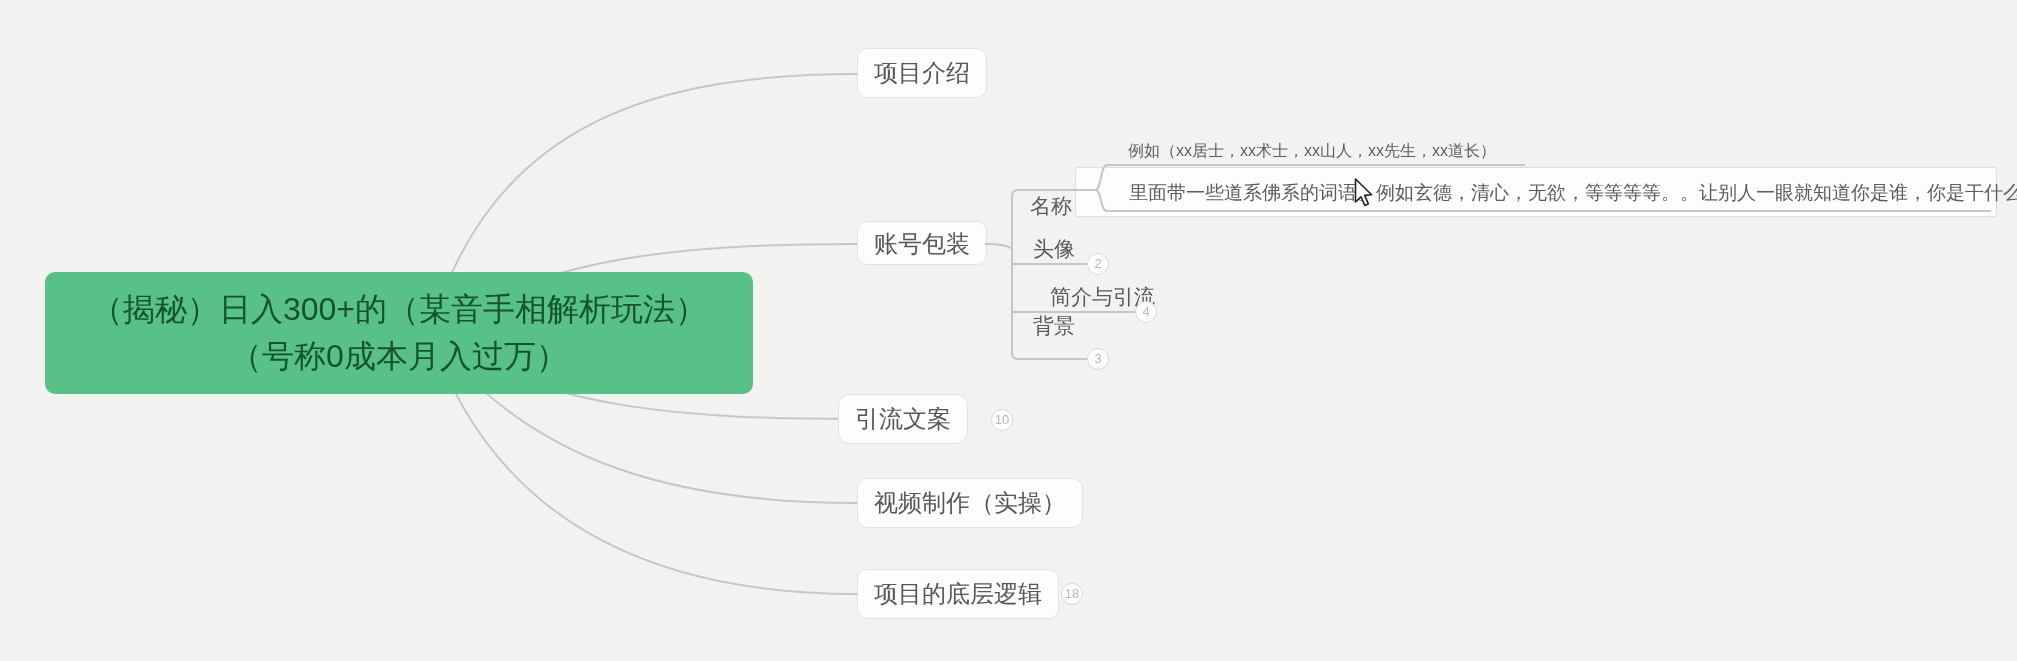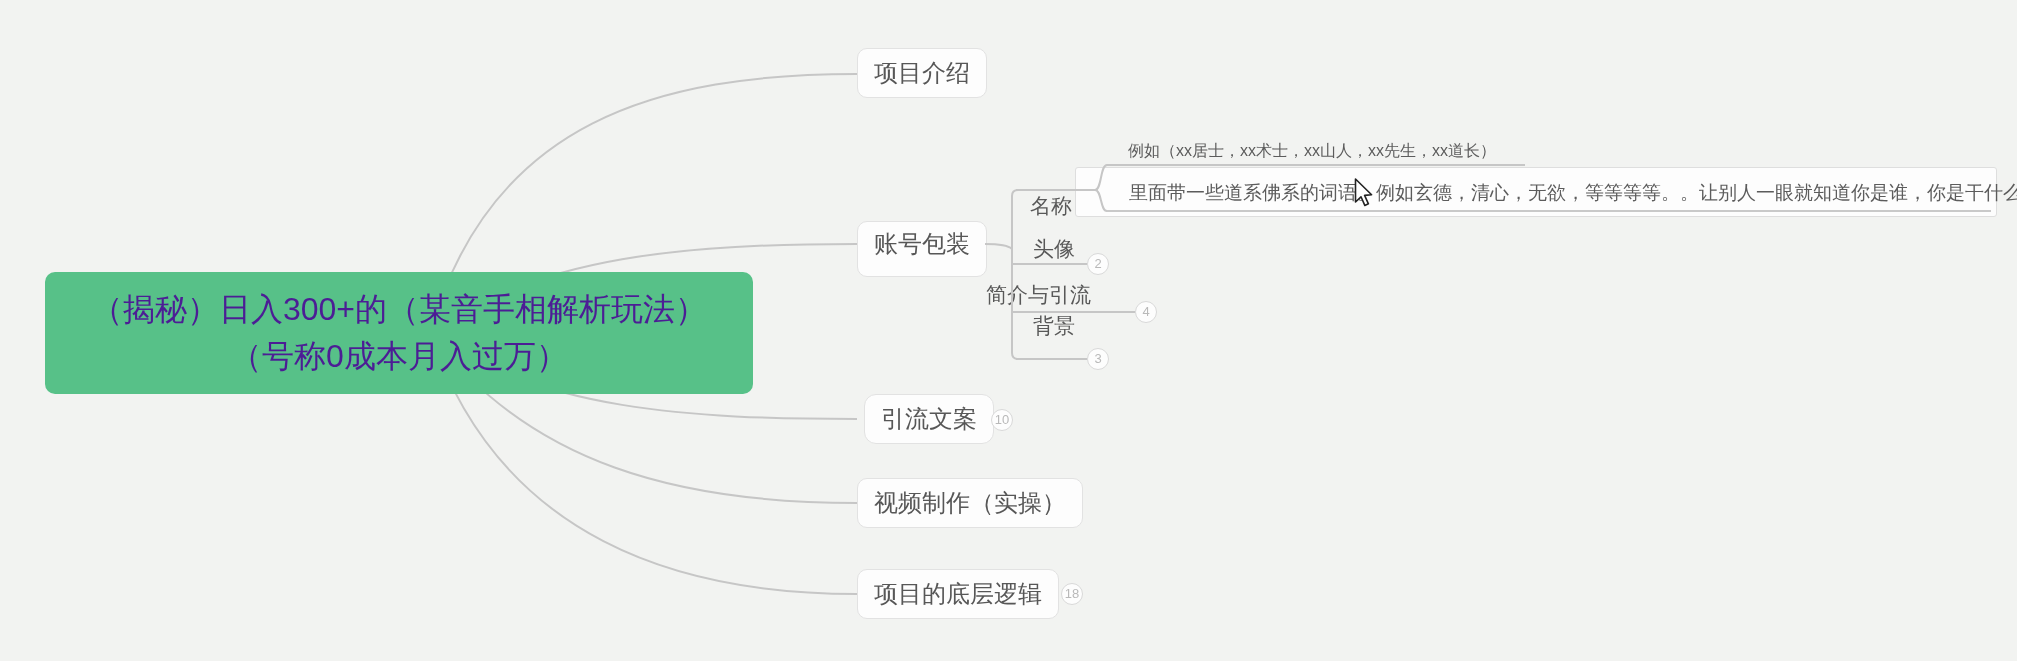--- a/index.html
+++ b/index.html
@@ -11,42 +11,42 @@
     overflow:hidden;
   }
   svg.links{position:absolute;left:0;top:0;pointer-events:none;}
   #links-under{z-index:0;}
   #links-over{z-index:2;}
   .topic{position:absolute;white-space:nowrap;box-sizing:border-box;}
   
   .root-topic{
     left:45px;top:272px;width:708px;height:122px;
     background:#57c188;border-radius:10px;
-    color:#4c1d95;font-size:32px;line-height:47px;
+    color:#14532d;font-size:32px;line-height:47px;
     display:flex;flex-direction:column;align-items:center;justify-content:center;
     text-align:center;z-index:1;
   }
   
   .branch{
     background:#fdfdfd;border:1.5px solid #e2e2e2;border-radius:10px;
     color:#575757;font-size:24px;height:50px;line-height:47px;
     padding:0 16px;z-index:1;
   }
   #t-intro{left:857px;top:48px;}
-  #t-packaging{left:857px;top:221px;height:56px;line-height:44px;}
-  #t-copywriting{left:864px;top:394px;border-radius:12px;}
+  #t-packaging{left:857px;top:221px;height:44px;line-height:44px;}
+  #t-copywriting{left:838px;top:394px;border-radius:12px;}
   #t-video{left:857px;top:478px;}
   #t-logic{left:857px;top:569px;}
   
   .subtopic{
     color:#585858;font-size:21px;height:30px;line-height:30px;z-index:1;
   }
   #t-name{left:1030px;top:160px;margin-top:31px;}
   #t-avatar{left:1033px;top:234px;}
-  #t-bio{left:986px;top:282px;font-family:Liberation Mono, monospace;}
+  #t-bio{left:1050px;top:282px;}
   #t-background{left:1033px;top:311px;}
   
   .leaftext{
     color:#5c5c5c;font-size:16px;height:28px;line-height:28px;z-index:1;
   }
   #t-example1{left:1128px;top:137px;}
   #t-example2-box{
     left:1075px;top:167px;width:922px;height:50px;
     background:#fdfdfd;border:1px solid #dedede;border-radius:3px;
     z-index:1;

